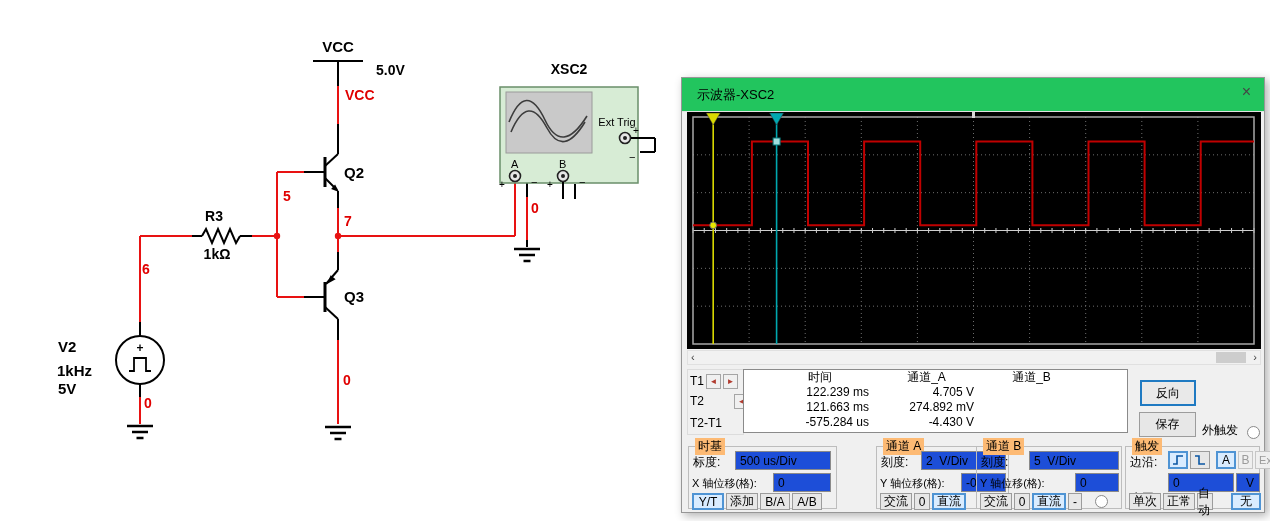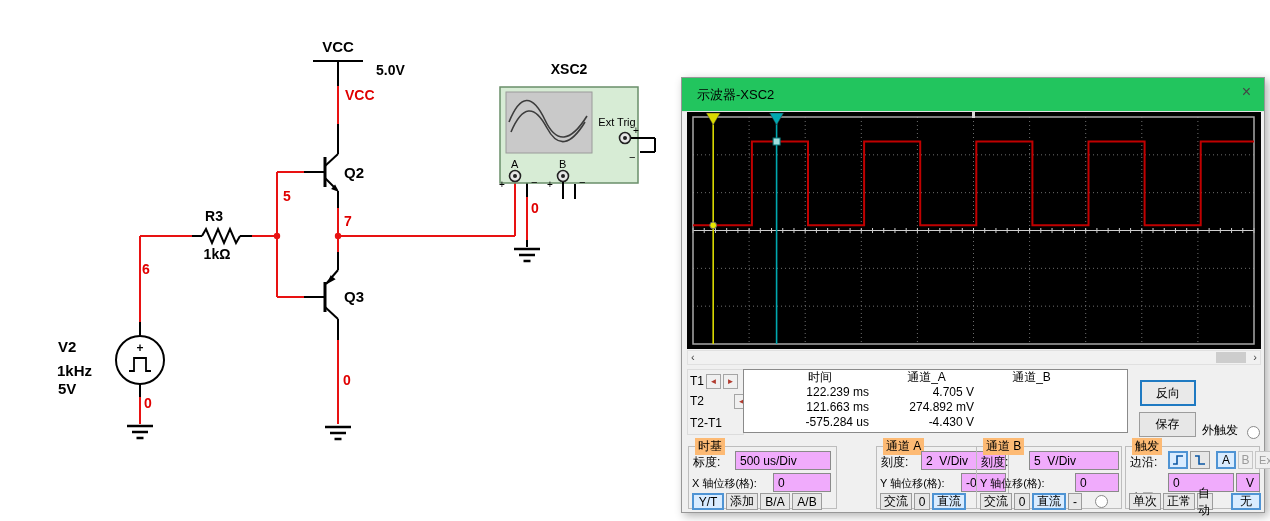--- a/index.html
+++ b/index.html
@@ -40,21 +40,21 @@
   .sav{position:absolute;left:457px;top:334px;width:57px;height:25px;}
   .exttrig-lbl{position:absolute;left:520px;top:344px;font-size:12px;}
   .radio{width:13px;height:13px;border-radius:50%;background:#fff;border:1px solid #8a8a8a;box-sizing:border-box;display:inline-block;}
   .radio.dim{background:#dcdcdc;border-color:#bdbdbd;}
   .radio.ext{position:absolute;left:565px;top:348px;}
   
   .grp{position:absolute;top:368px;height:63px;border:1px solid #bdbdbd;box-sizing:border-box;}
   .grp .gt{position:absolute;top:-9px;left:6px;background:#fdba74;padding:0 3px;font-size:12px;white-space:nowrap;}
   .lbl{position:absolute;font-size:12px;white-space:nowrap;}
   .lbl.sm{font-size:11px;}
-  .inp{position:absolute;height:19px;background:#f0abfc;border:1px solid #8a8a8a;font-size:12px;
+  .inp{position:absolute;height:19px;background:#1d4ed8;border:1px solid #8a8a8a;font-size:12px;
        padding:0 0 0 4px;box-sizing:border-box;font-family:"Liberation Sans","DejaVu Sans",sans-serif;}
   .g-tb{left:6px;width:149px;} .g-ca{left:158px;width:133px;margin-left:36px;} .g-cb{left:294px;width:146px;} .g-tr{left:443px;width:135px;overflow:visible;padding-left:47px;}
   .bt{position:absolute;top:46px;height:17px;}
   .edge-svg{display:block;}
 </style>
 </head>
 <body>
 
 <svg width="680" height="521" viewBox="0 0 680 521" style="position:absolute;left:0;top:0;">
 

